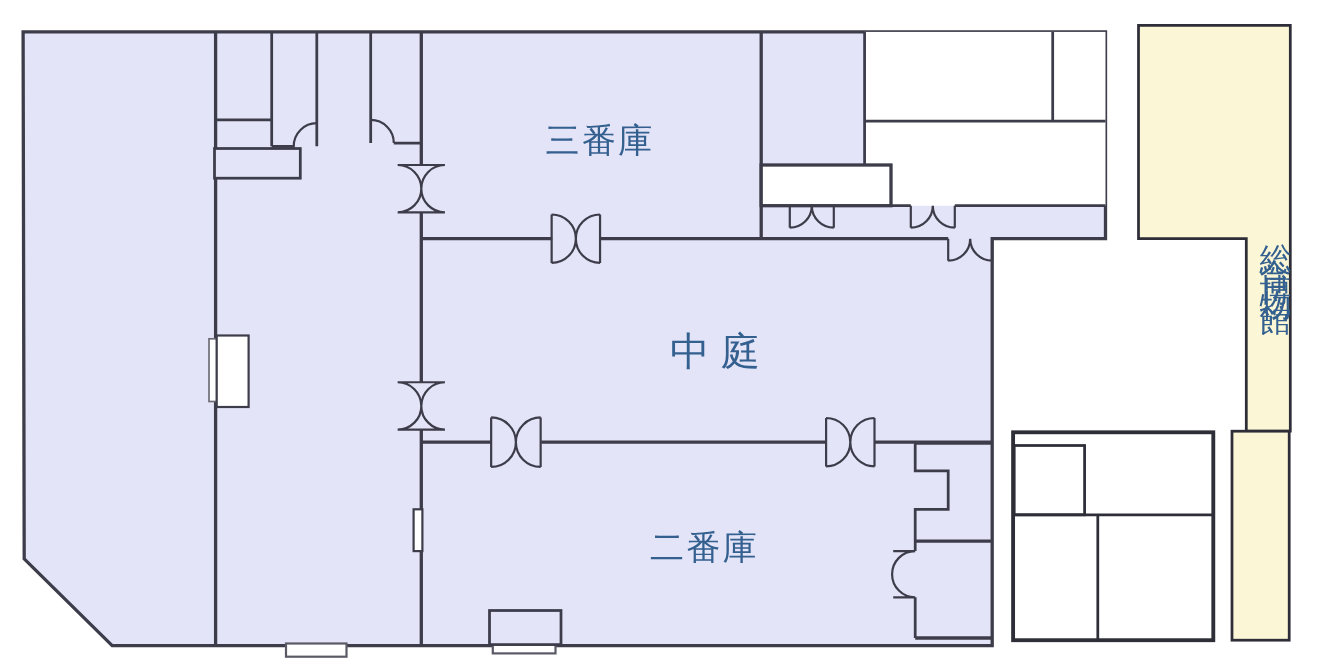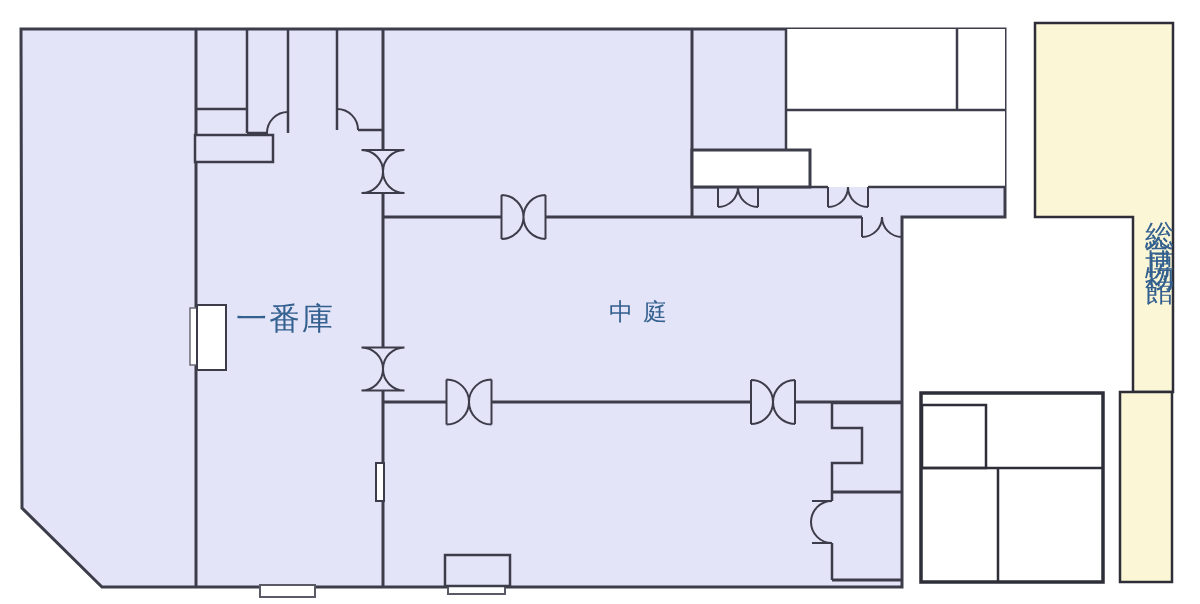--- a/index.html
+++ b/index.html
@@ -93,16 +93,17 @@
       <rect x="922" y="405" width="64" height="63" stroke-width="2.5"></rect>
       <path d="M921,468 H1103 M998,468 V582" stroke-width="2.5"></path>
     </g>
 
     <g fill="#fbf7d6" stroke="#2e2e38" stroke-width="2.5">
       <path d="M1035,23 H1173 V392 H1133 V217 H1035 Z"></path>
       <rect x="1120" y="392" width="52" height="190"></rect>
     </g>
   </svg>
 
-  <div class="room-label" style="left:236px; top:298px; letter-spacing:2px;">一番庫</div>
-  <div class="room-label" style="left:609px; top:296px; font-size:24px; letter-spacing:10px;">中庭</div>
+  <div class="room-label" style="left:496px; top:107px; letter-spacing:2px;">三番庫</div>
+  <div class="room-label" style="left:609px; top:296px; font-size:36px; letter-spacing:10px;">中庭</div>
+  <div class="room-label" style="left:591px; top:477px; letter-spacing:2px;">二番庫</div>
   <div class="vertical-label" style="left:1140px; top:198px;">総合博物館</div>
 </div>
 
 </body></html>

